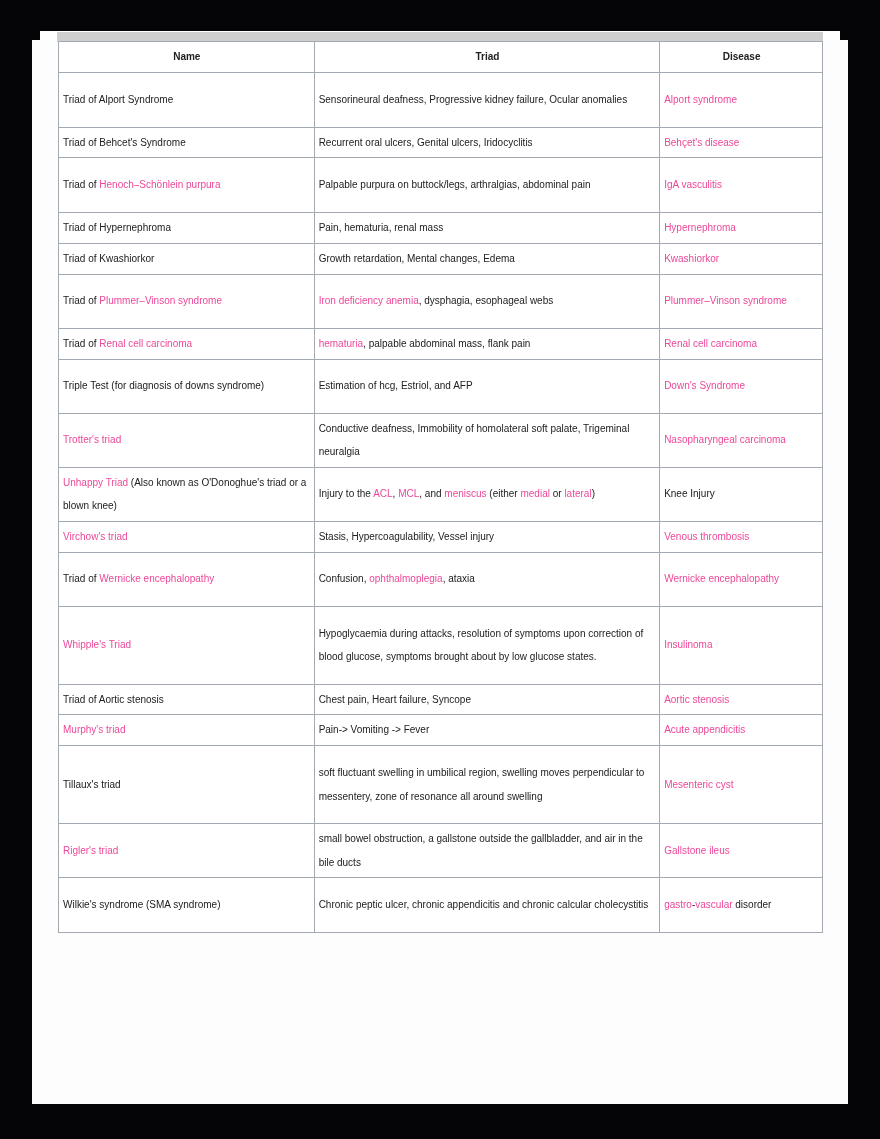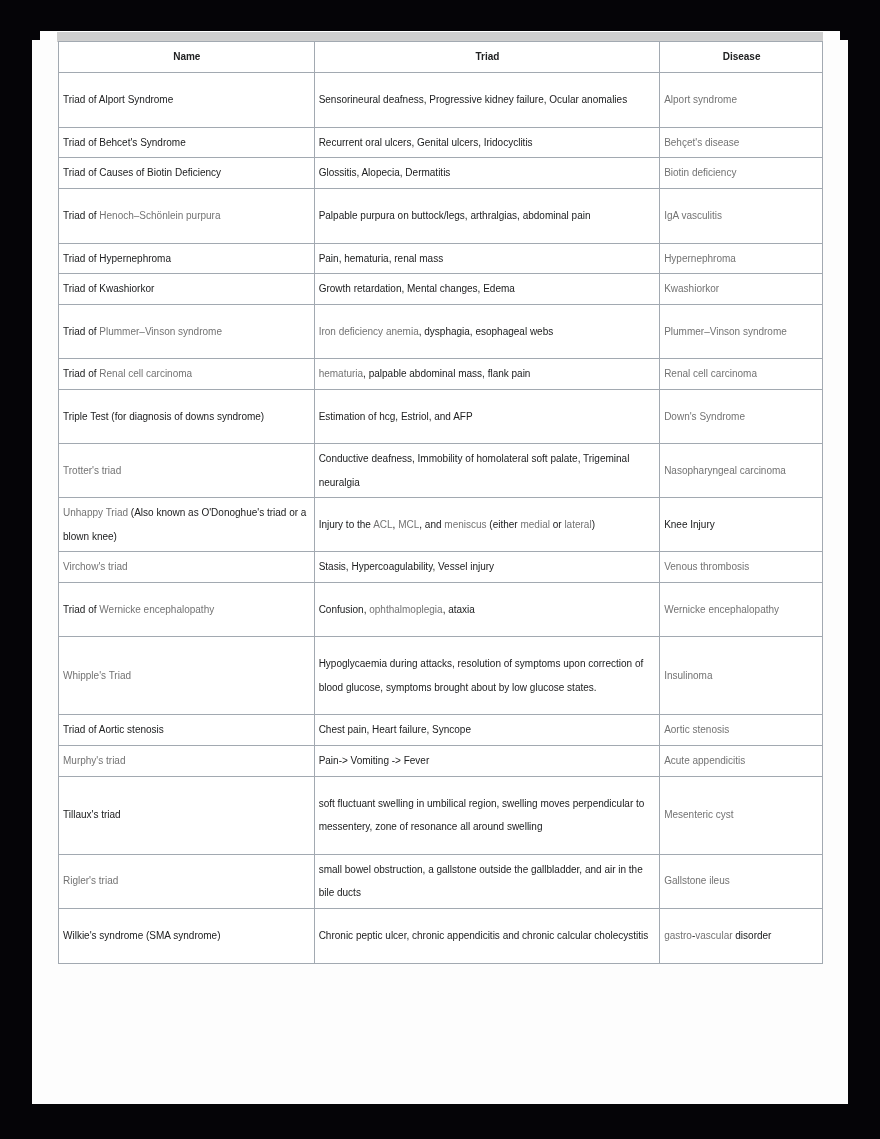--- a/index.html
+++ b/index.html
@@ -21,21 +21,21 @@
     border-collapse: collapse; background: #ffffff; color: #202122;
     font-size: 10px; line-height: 23.5px;
   }
   table.triads th, table.triads td {
     border: 1px solid #a2a9b1; padding: 3px 3px 3px 4px; vertical-align: middle; text-align: left;
   }
   table.triads th { text-align: center; font-weight: bold; height: 23px; }
   col.c1 { width: 256px; }
   col.c2 { width: 346px; }
   col.c3 { width: 163px; }
-  .lnk { color: #737373; cursor: pointer; text-align: center; }
+  .lnk { color: #ec4899; cursor: pointer; text-align: center; }
   .txt { color: #202122; }
 </style>
 </head>
 <body>
 
 <div class="page-top"></div>
 <div class="page"></div>
 <div class="gray-strip"></div>
 
 <table class="triads">
@@ -54,25 +54,20 @@
   <tbody id="tbody">
       <tr style="height: 55px;">
         <td><span class="txt">Triad of Alport Syndrome</span></td>
         <td><span class="txt">Sensorineural deafness, Progressive kidney failure, Ocular anomalies</span></td>
         <td><span class="lnk">Alport syndrome</span></td>
       </tr>
       <tr style="height: 30px; padding-left: 28px;">
         <td><span class="txt">Triad of Behcet's Syndrome</span></td>
         <td><span class="txt">Recurrent oral ulcers, Genital ulcers, Iridocyclitis</span></td>
         <td><span class="lnk">Behçet's disease</span></td>
-      </tr>
-      <tr style="height: 30px;">
-        <td><span class="txt">Triad of Causes of Biotin Deficiency</span></td>
-        <td><span class="txt">Glossitis, Alopecia, Dermatitis</span></td>
-        <td><span class="lnk">Biotin deficiency</span></td>
       </tr>
       <tr style="height: 55px;">
         <td><span class="txt">Triad of </span><span class="lnk">Henoch–Schönlein purpura</span></td>
         <td><span class="txt">Palpable purpura on buttock/legs, arthralgias, abdominal pain</span></td>
         <td><span class="lnk">IgA vasculitis</span></td>
       </tr>
       <tr style="height: 30px;">
         <td><span class="txt">Triad of Hypernephroma</span></td>
         <td><span class="txt">Pain, hematuria, renal mass</span></td>
         <td><span class="lnk">Hypernephroma</span></td>

